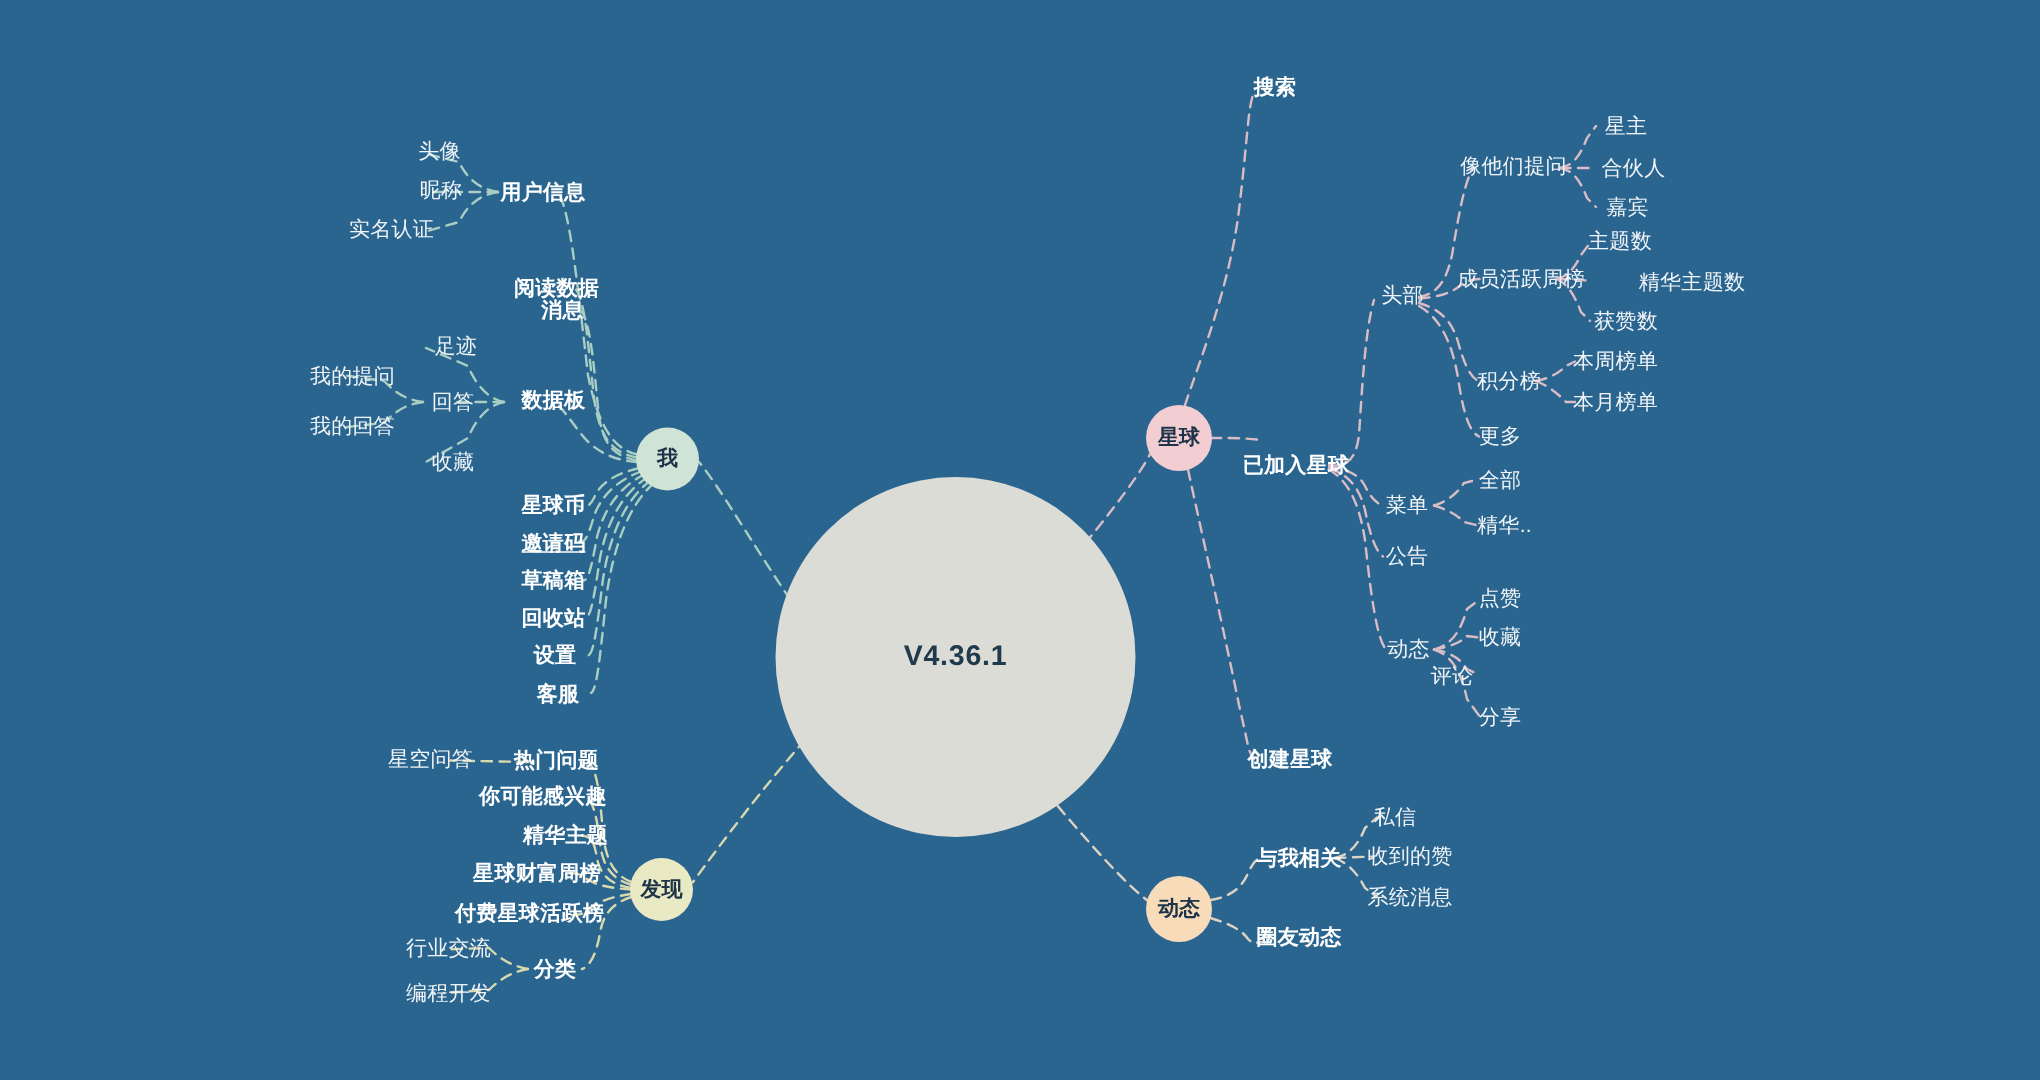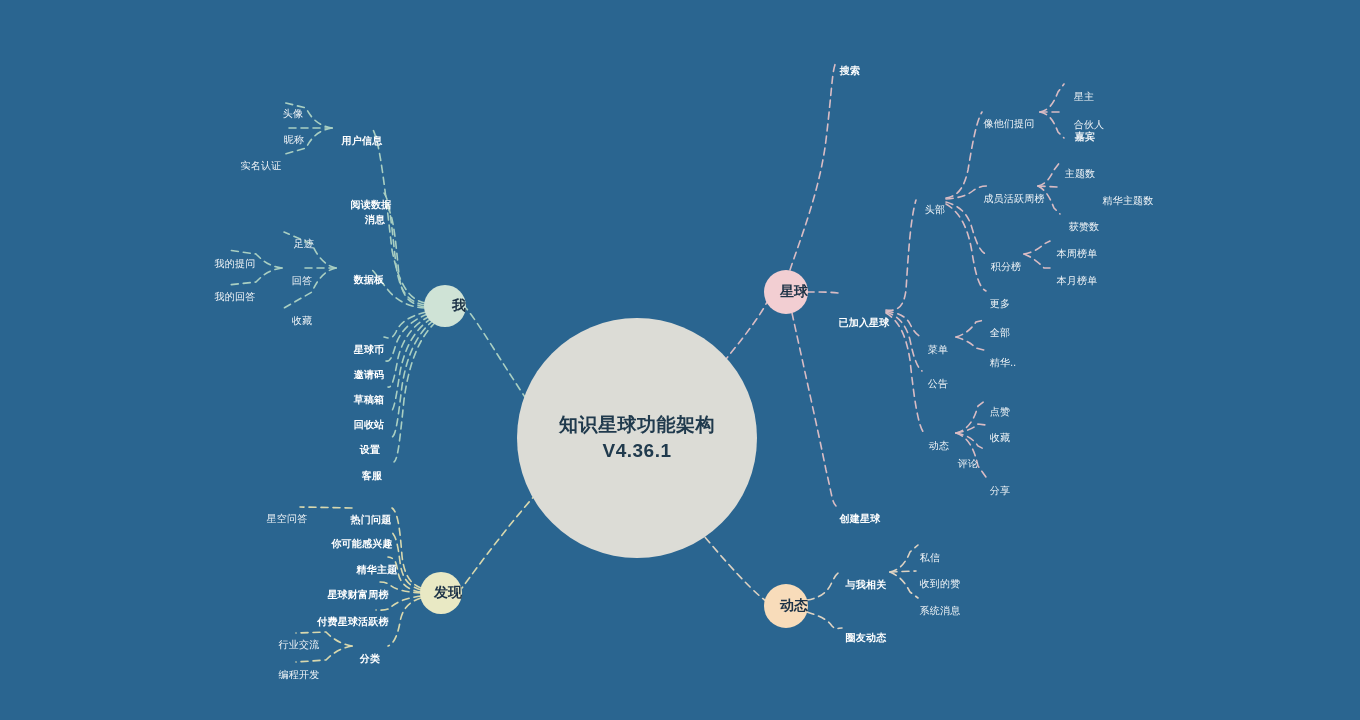--- a/index.html
+++ b/index.html
@@ -44,36 +44,35 @@
   }
   .center-node .t1 { font-size: 19px; line-height: 26px; }
   .center-node .t2 { font-size: 19px; line-height: 26px; }
 
   
   .hub {
     position: absolute;
     border-radius: 50%;
     display: flex;
     align-items: center;
-    justify-content: flex-end;
+    justify-content: center;
     font-size: 14px;
     font-weight: bold;
     color: #1d3347;
   }
 
   
   .lbl {
     position: absolute;
     white-space: nowrap;
-    font-size: 10px;
+    font-size: 14px;
     line-height: 13px;
     transform: translate(-50%, -50%);
     color: #ffffff;
     letter-spacing: .2px;
-    margin-top: 12px;
   }
   .lbl.l2   { color: #ffffff; font-weight: bold; }
   .lbl.l3   { color: #f0f4f7; font-weight: normal; }
 </style>
 </head>
 <body style="background: rgb(42, 101, 144);">
 
 <div id="stage">
 
   <svg class="links" viewBox="0 0 1360 720">
@@ -185,21 +184,20 @@
         <path d="M890,572 L916,571"></path>
         <path d="M890,572 C900,576 906,584 910,592 L918,598"></path>
 
         <path d="M807,612 C820,616 828,620 832,626 C836,630 838,628 842,628"></path>
       </g>
 
     </g>
   </svg>
 
   <div class="center-node" style="left: 517px; top: 318px; width: 240px; height: 240px; background: rgb(220, 220, 214); color: rgb(32, 58, 77);">
-    <div class="t1">知识星球功能架构</div>
     <div class="t2">V4.36.1</div>
   </div>
 
   <div class="hub" style="left:424px; top:285px; width:42px; height:42px; background:#cfe3d6;">
     <span>我</span>
   </div>
   <div class="hub" style="left:420px; top:572px; width:42px; height:42px; background:#e9e9c4;">
     <span>发现</span>
   </div>
   <div class="hub" style="left:764px; top:270px; width:44px; height:44px; background:#f2ced2;">
@@ -219,21 +217,21 @@
   <div class="lbl l2" style="left:369px; top:267px;">数据板</div>
 
   <div class="lbl l3" style="left:304px; top:231px;">足迹</div>
   <div class="lbl l3" style="left:302px; top:268px;">回答</div>
   <div class="lbl l3" style="left:302px; top:308px;">收藏</div>
 
   <div class="lbl l3" style="left:235px; top:251px;">我的提问</div>
   <div class="lbl l3" style="left:235px; top:284px;">我的回答</div>
 
   <div class="lbl l2" style="left:369px; top:337px;">星球币</div>
-  <div class="lbl l2" style="left:369px; top:362px;">邀请码</div>
+  <div class="lbl l2" style="left:369px; top:362px;text-decoration:underline;">邀请码</div>
   <div class="lbl l2" style="left:369px; top:387px;">草稿箱</div>
   <div class="lbl l2" style="left:369px; top:412px;">回收站</div>
   <div class="lbl l2" style="left:370px; top:437px;">设置</div>
   <div class="lbl l2" style="left:372px; top:463px;">客服</div>
 
   <div class="lbl l2" style="left:371px; top:507px;">热门问题</div>
   <div class="lbl l3" style="left:287px; top:506px;">星空问答</div>
   <div class="lbl l2" style="left:362px; top:531px;">你可能感兴趣</div>
   <div class="lbl l2" style="left:367px; top:557px;padding-left:20px;">精华主题</div>
   <div class="lbl l2" style="left:358px; top:582px;">星球财富周榜</div>
@@ -247,21 +245,21 @@
   <div class="lbl l2" style="left:860px; top:506px;">创建星球</div>
 
   <div class="lbl l3" style="left:935px; top:197px;">头部</div>
   <div class="lbl l3" style="left:938px; top:337px;">菜单</div>
   <div class="lbl l3" style="left:938px; top:371px;text-align:right;">公告</div>
   <div class="lbl l3" style="left:939px; top:433px;">动态</div>
 
   <div class="lbl l3" style="left:1009px; top:111px;">像他们提问</div>
   <div class="lbl l3" style="left:1084px; top:84px;">星主</div>
   <div class="lbl l3" style="left:1089px; top:112px;">合伙人</div>
-  <div class="lbl l3" style="left:1085px; top:124px;font-weight:bold;">嘉宾</div>
+  <div class="lbl l3" style="left:1085px; top:138px;">嘉宾</div>
 
   <div class="lbl l3" style="left:1014px; top:186px;">成员活跃周榜</div>
   <div class="lbl l3" style="left:1080px; top:161px;">主题数</div>
   <div class="lbl l3" style="left:1128px; top:188px;">精华主题数</div>
   <div class="lbl l3" style="left:1084px; top:214px;">获赞数</div>
 
   <div class="lbl l3" style="left:1006px; top:254px;">积分榜</div>
   <div class="lbl l3" style="left:1077px; top:241px;">本周榜单</div>
   <div class="lbl l3" style="left:1077px; top:268px;">本月榜单</div>
 

